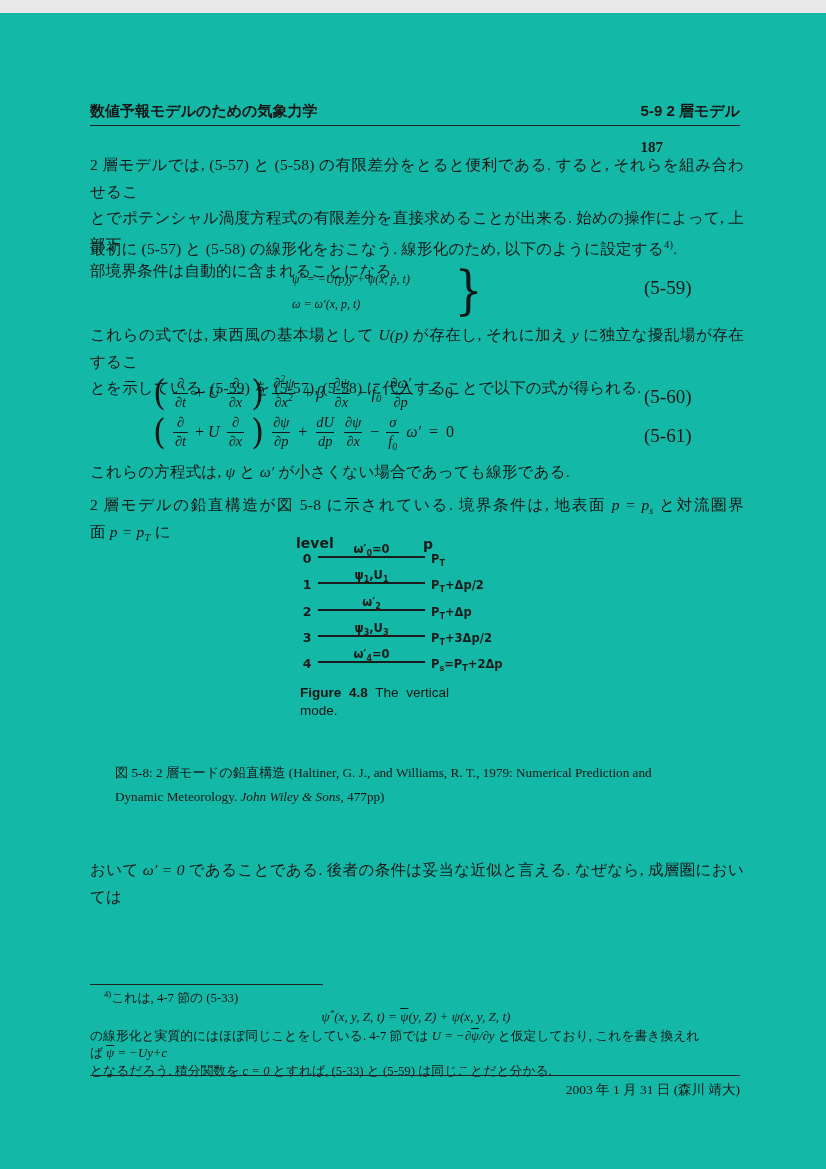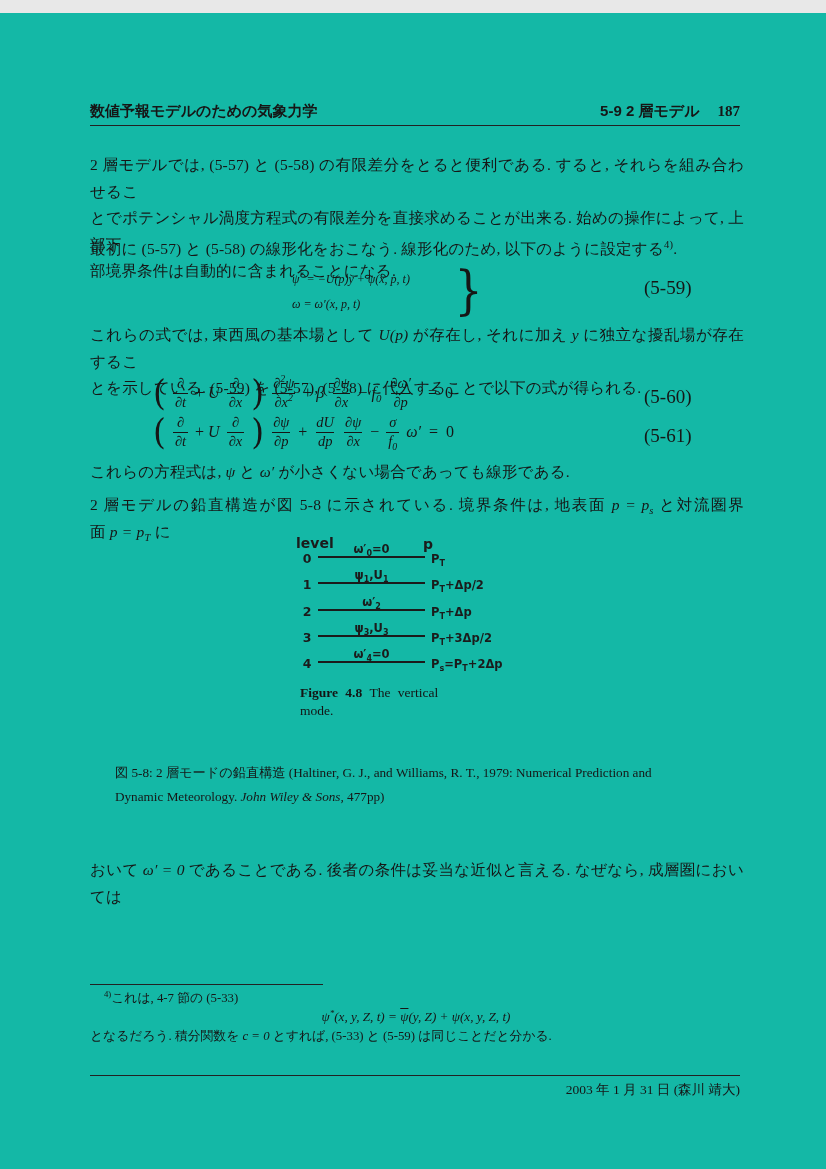--- a/index.html
+++ b/index.html
@@ -29,36 +29,36 @@
   .bigp{font-size:33px;font-weight:300;line-height:0.9;font-family:"DejaVu Serif",serif;transform:scaleY(1.08);}
   
   .fig{font-family:"DejaVu Sans","Liberation Sans",sans-serif;font-weight:700;color:#1b1b1b;}
   .fig-hdr{font-size:14px;}
   .figrow{position:absolute;left:0;width:100%;height:20px;}
   .figline{position:absolute;left:25px;width:107px;bottom:0;border-bottom:2px solid #1b1b1b;}
   .figmid{position:absolute;left:25px;width:107px;bottom:2px;text-align:center;font-size:11.5px;}
   .figlv{position:absolute;left:6px;bottom:-8px;width:16px;text-align:center;font-size:12.5px;}
   .figrt{position:absolute;left:138px;bottom:-8px;font-size:11.5px;white-space:nowrap;}
   .figrt sub,.figmid sub{font-size:8px;}
-  .figcap{font-family:Liberation Serif, serif;font-size:13.5px;line-height:17.5px;
+  .figcap{font-family:Liberation Sans, sans-serif;font-size:13.5px;line-height:17.5px;
           word-spacing:4px;color:#141414;font-weight:500;}
   .figcap b{font-weight:800;}
   
   .capjp{font-size:13.2px;line-height:23.5px;}
   .foot{font-size:12.8px;line-height:17.4px;}
   .foot .fneq{text-align:center;font-size:13.2px;padding:1px 0 2px 0;}
   .footer-date{font-size:13.5px;text-align:right;}
 </style>
 </head>
 <body>
 
 <div class="page">
 
   <div class="abs hdr-left" style="left:90px;top:89px;">数値予報モデルのための気象力学</div>
-  <div class="abs hdr-right" style="right:86px;top:89px;">
+  <div class="abs hdr-right" style="right:86px;top:89px;flex-direction:column;">
     <span class="hdr-sec">5-9 2 層モデル</span>
     <span class="hdr-page">187</span>
   </div>
   <div class="abs rule" style="left:90px;width:650px;top:112px;"></div>
 
   <div class="abs jp" style="left:90px;top:139px;width:654px;">
       <div class="line"><span>2&nbsp;層モデルでは,&nbsp;(5-57)&nbsp;と&nbsp;(5-58)&nbsp;の有限差分をとると便利である.&nbsp;すると,&nbsp;それらを組み合わせるこ</span></div>
       <div class="line"><span>とでポテンシャル渦度方程式の有限差分を直接求めることが出来る.&nbsp;始めの操作によって,&nbsp;上部下</span></div>
       <div class="line"><span>部境界条件は自動的に含まれることになる.</span></div>
     </div>
@@ -198,19 +198,20 @@
     </div>
 
   <div class="abs jp" style="left:90px;top:844px;width:654px;">
       <div class="line"><span>おいて&nbsp;</span><span class="mv">ω′&nbsp;=&nbsp;0</span><span>&nbsp;であることである.&nbsp;後者の条件は妥当な近似と言える.&nbsp;なぜなら,&nbsp;成層圏においては</span></div>
     </div>
 
   <div class="abs thinrule" style="left:90px;width:233px;top:971px;"></div>
   <div class="abs foot" style="left:90px;top:977px;width:652px;">
     <div class="line" style="padding-left:14px;"><sup>4)</sup><span>これは,&nbsp;4-7&nbsp;節の&nbsp;(5-33)</span></div>
     <div class="fneq"><span class="mv">ψ</span><sup class="mv">*</sup><span class="mv">(x,&nbsp;y,&nbsp;Z,&nbsp;t)&nbsp;=&nbsp;</span><span class="ov mv">ψ</span><span class="mv">(y,&nbsp;Z)&nbsp;+&nbsp;ψ(x,&nbsp;y,&nbsp;Z,&nbsp;t)</span></div>
+    <div class="line"><span>の線形化と実質的にはほぼ同じことをしている.&nbsp;4-7&nbsp;節では&nbsp;</span><span class="mv">U&nbsp;=&nbsp;−∂</span><span class="ov mv">ψ</span><span class="mv">/∂y</span><span>&nbsp;と仮定しており,&nbsp;これを書き換えれば&nbsp;</span><span class="ov mv">ψ</span><span class="mv">&nbsp;=&nbsp;−Uy+c</span></div>
     <div class="line"><span>となるだろう.&nbsp;積分関数を&nbsp;</span><span class="mv">c&nbsp;=&nbsp;0</span><span>&nbsp;とすれば,&nbsp;(5-33)&nbsp;と&nbsp;(5-59)&nbsp;は同じことだと分かる.</span></div>
   </div>
 
   <div class="abs thinrule" style="left:90px;width:650px;top:1062px;"></div>
   <div class="abs footer-date" style="left:90px;top:1068px;width:650px;">2003 年 1 月 31 日 (森川 靖大)</div>
 
 </div>
 
 </body></html>

